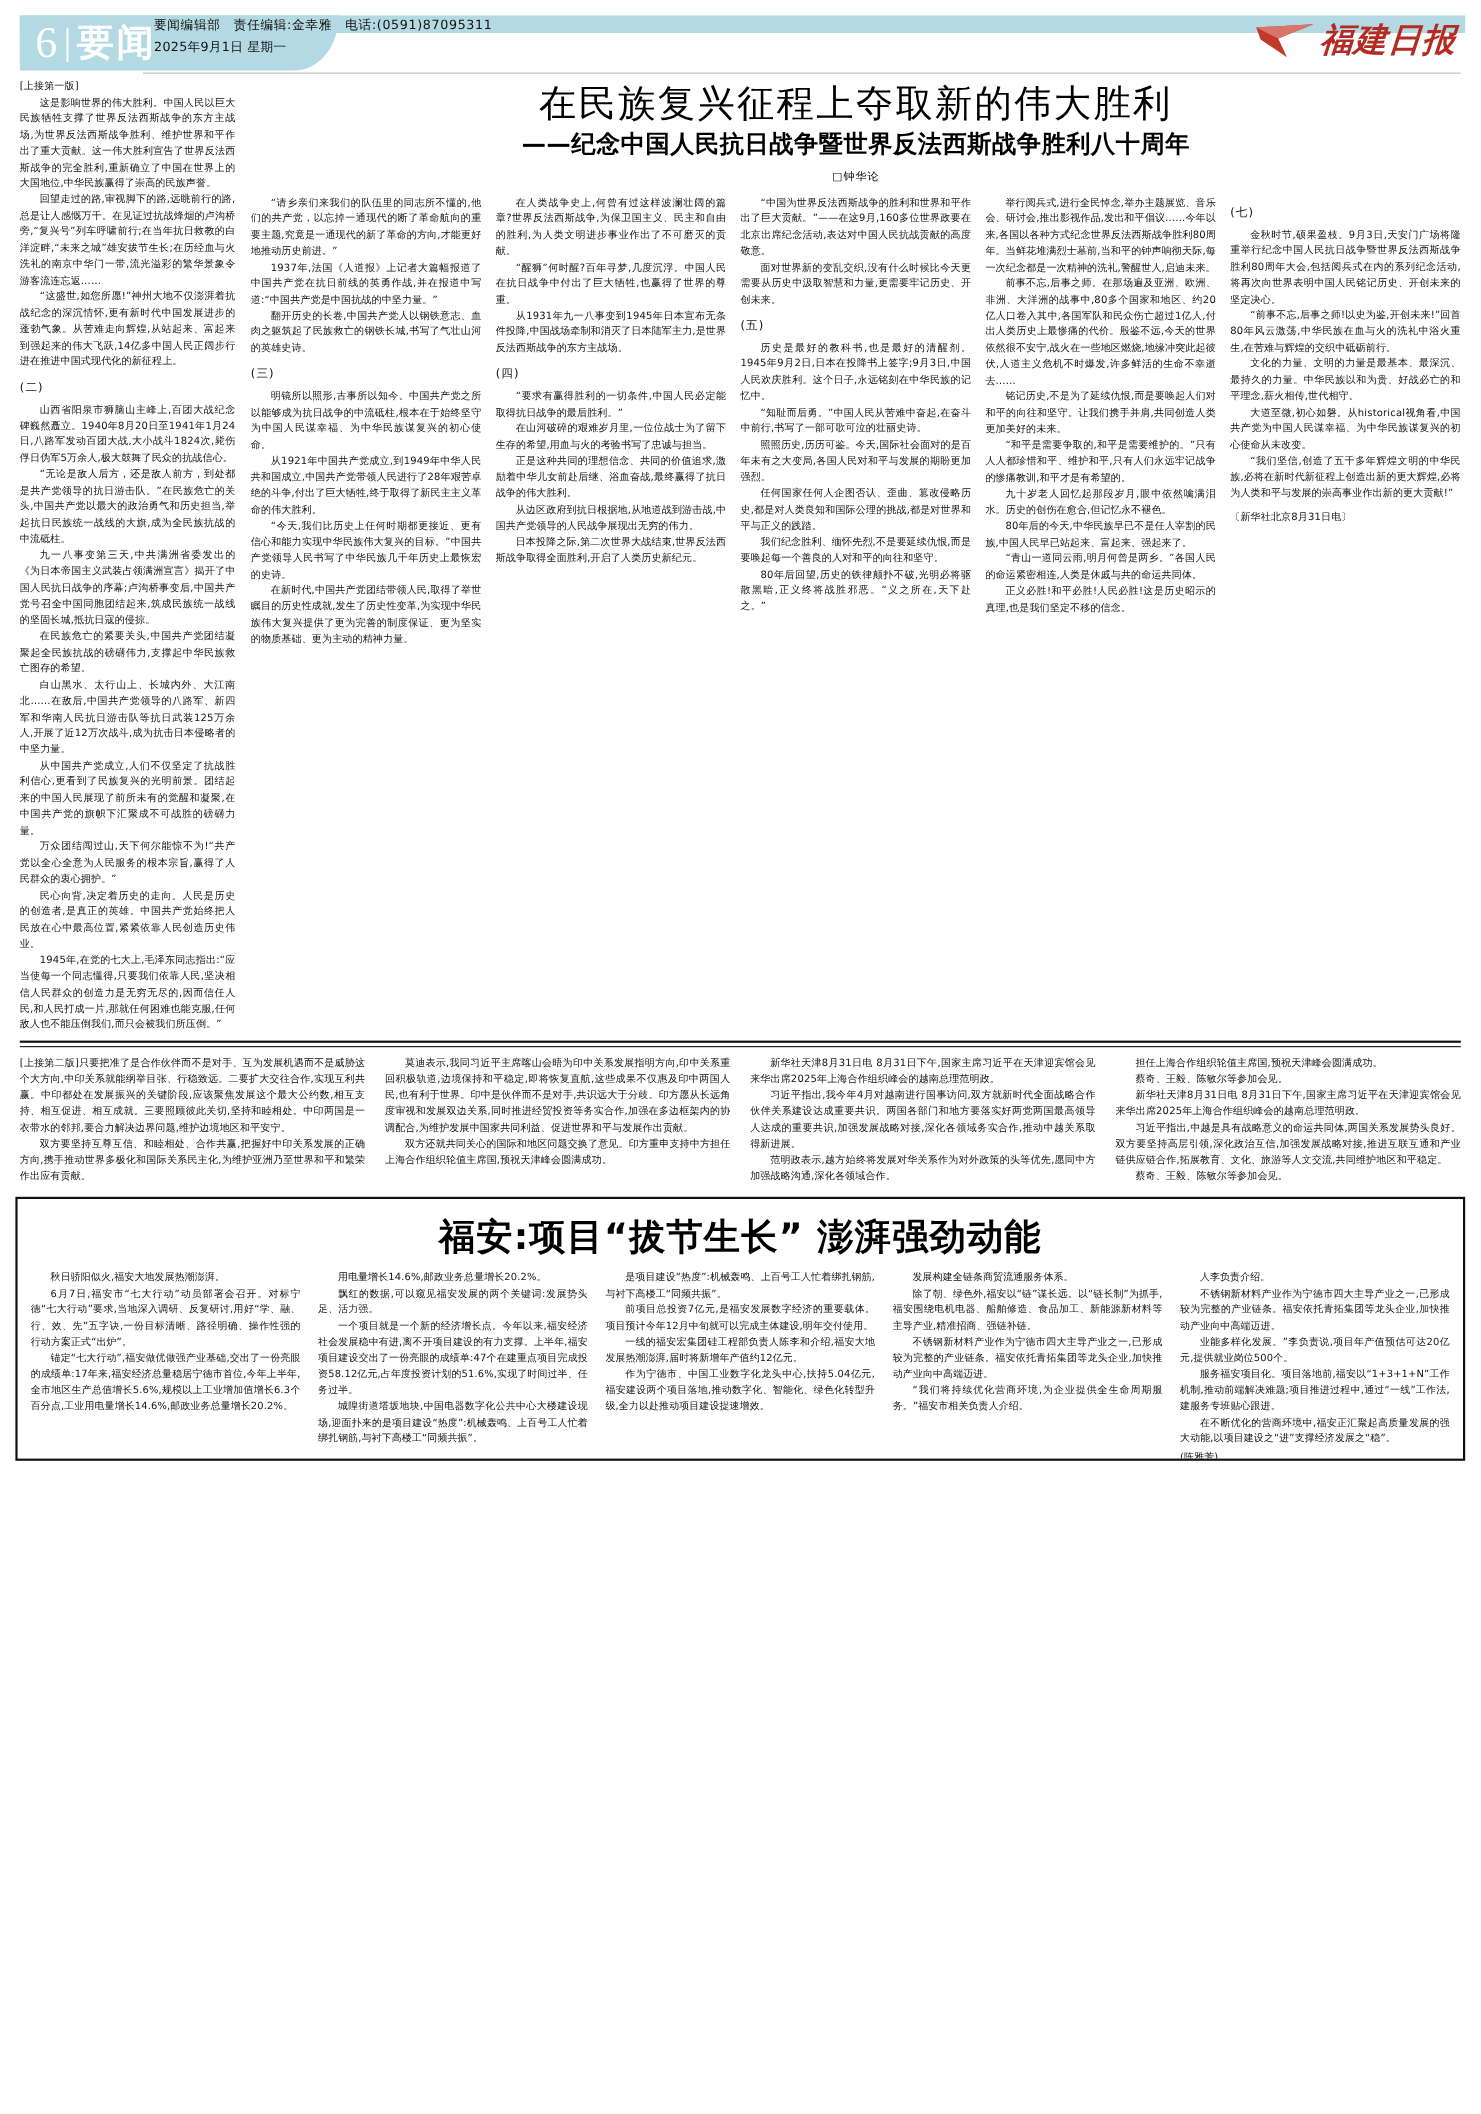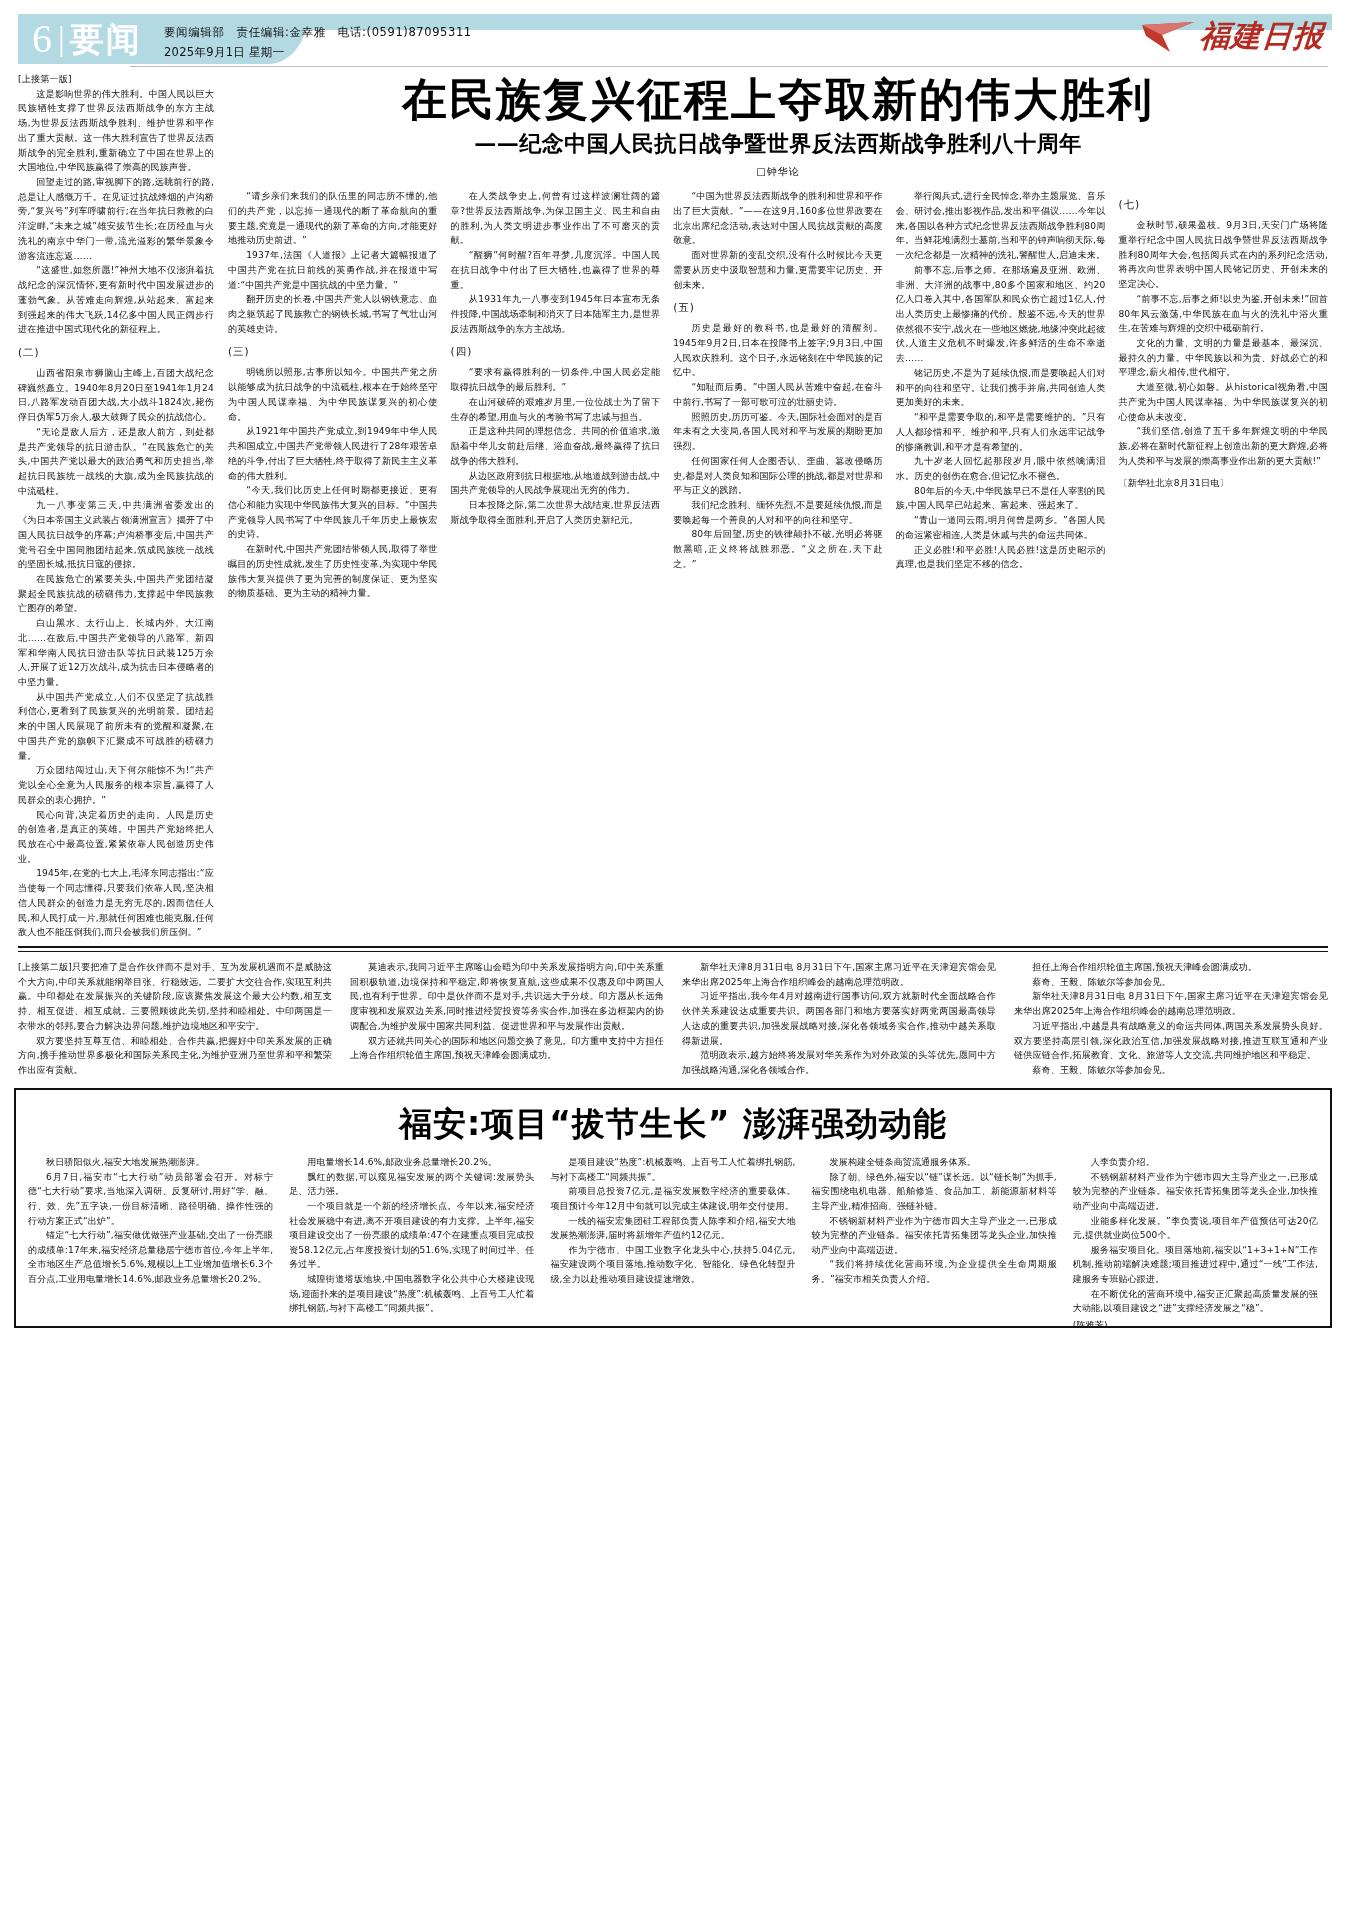--- a/index.html
+++ b/index.html
@@ -68,27 +68,26 @@
     font-size: 34px;
     color: #ffffff;
     font-weight: 700;
     letter-spacing: 2px;
     line-height: 1;
     text-align: center;
   }
   .mast-meta {
     position: absolute;
     left: 140px;
-    top: 22px;
+    top: 12px;
     font-size: 11.5px;
     line-height: 1.75;
     font-family: "DejaVu Sans", sans-serif;
     color: #111;
     white-space: nowrap;
-    margin-left: 24px;
   }
   .mast-meta .ln1 { letter-spacing: 0.6px; }
   .mast-meta .ln2 { letter-spacing: 0.3px; }
   .mast-logo {
     position: absolute;
     right: 22px;
     top: 16px;
     display: flex;
     align-items: center;
     gap: 4px;
@@ -160,22 +159,22 @@
   }
   .col-lead {
     width: 196px;
   }
   .headline-block {
     text-align: center;
     padding: 4px 0 2px 0;
   }
   .headline-main {
     font-family: "DejaVu Sans", sans-serif;
-    font-weight: 700;
-    font-size: 45px;
+    font-weight: 400;
+    font-size: 34px;
     line-height: 1.06;
     letter-spacing: 2px;
     color: #000;
     white-space: nowrap;
   }
   .headline-sub {
     font-family: "DejaVu Sans", sans-serif;
     font-weight: 700;
     font-size: 22px;
     line-height: 1.3;

